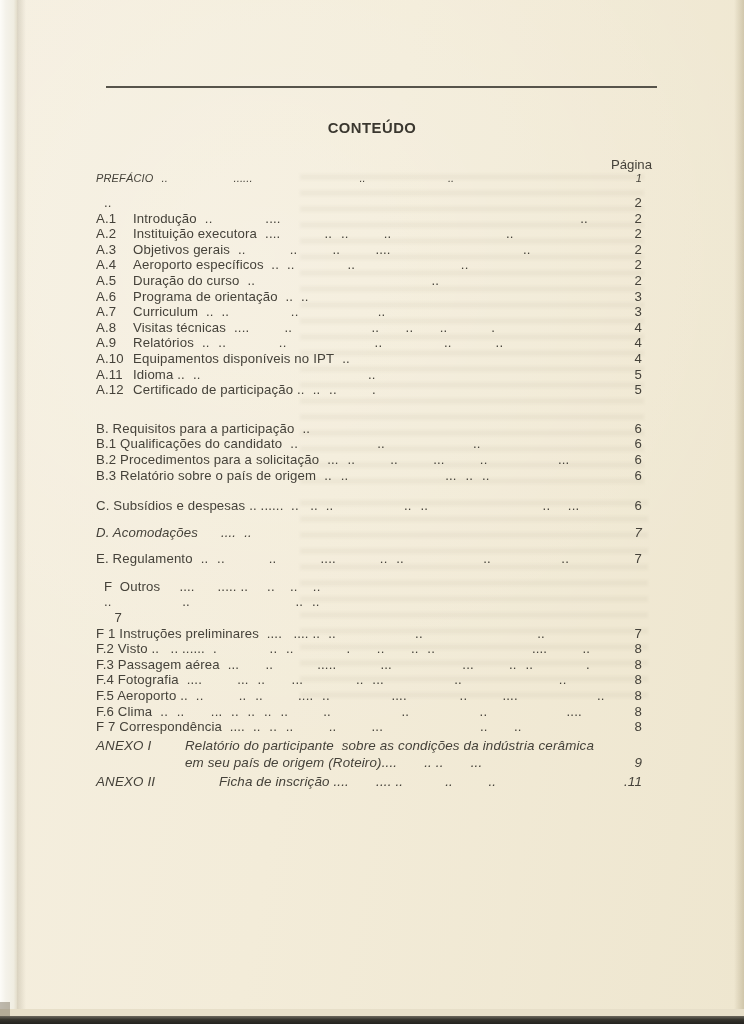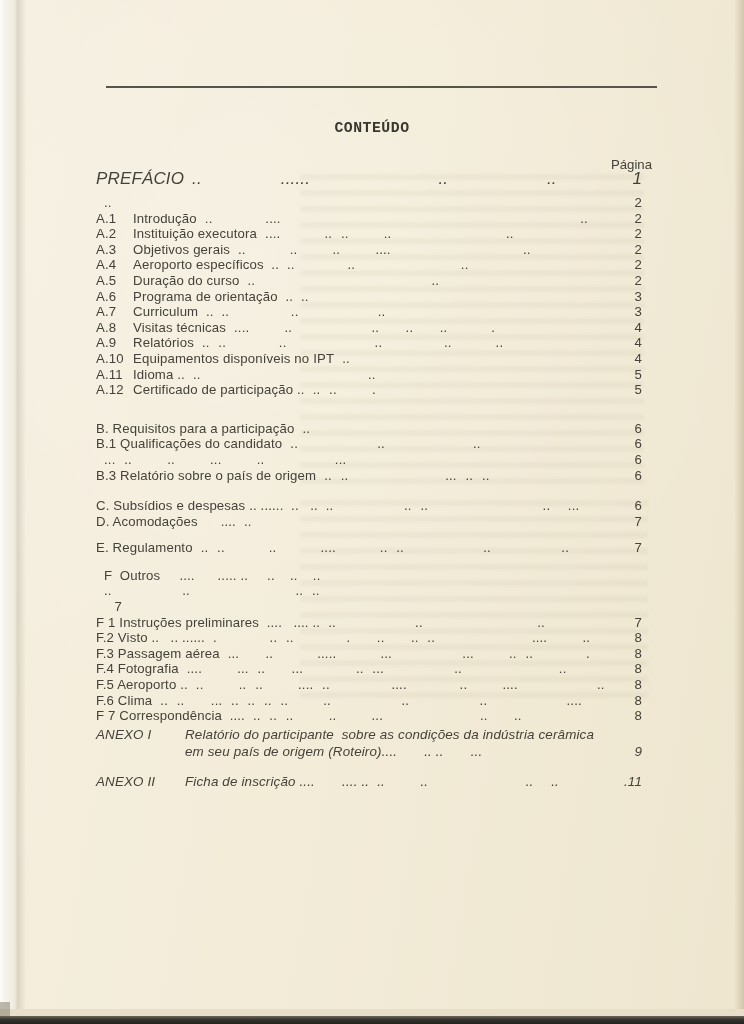--- a/index.html
+++ b/index.html
@@ -23,28 +23,28 @@
     background:linear-gradient(180deg,#6b675c 0%,#35332c 45%,#23221e 100%);}
   .corner-bl{position:absolute;left:0;bottom:8px;width:10px;height:14px;background:#8a8270;opacity:.55;}
   
   .bleed{position:absolute;filter:blur(1.5px);opacity:.55;
     background:repeating-linear-gradient(180deg,rgba(112,100,72,0.10) 0 6px,rgba(112,100,72,0) 6px 16px);}
   .b1{left:300px;right:100px;top:174px;height:310px;}
   .b2{left:300px;right:96px;top:500px;height:200px;}
   
   .rule{position:absolute;top:86px;left:106px;width:551px;height:2px;background:#57544b;}
   .title{position:absolute;top:120px;left:0;right:0;text-align:center;
-    font-family:Liberation Mono, monospace;font-weight:bold;
+    font-family:Liberation Sans, sans-serif;font-weight:bold;
     font-size:14.8px;letter-spacing:.5px;color:#3a372f;}
   .pagina{position:absolute;top:157px;right:92px;font-size:13.2px;}
   
   .toc{position:absolute;top:170px;left:96px;width:546px;}
   .row{display:flex;align-items:baseline;line-height:15.6px;font-size:13.2px;letter-spacing:.15px;}
   .row.it{font-style:italic;}
-  .row.prefacio{font-size:17px;line-height:17px;}
+  .row.prefacio{font-size:11px;line-height:17px;}
   .row.anexo{line-height:17px;font-size:13.4px;}
   .num{flex:none;width:37px;}
   .num.anexon{width:89px;}
   .lbl{flex:none;white-space:pre;}
   .dots{flex:1;white-space:pre;overflow:hidden;word-spacing:5px;margin:0 6px 0 8px;min-width:6px;}
   .page{flex:none;white-space:pre;text-align:right;min-width:18px;}
 </style>
 </head>
 <body>
 
@@ -145,34 +145,35 @@
         <span class="lbl">B. Requisitos para a participação</span>
         <span class="dots">..</span>
         <span class="page">6</span>
       </div>
       <div class="row">
         <span class="lbl">B.1 Qualificações do candidato</span>
         <span class="dots">..         ..          ..</span>
         <span class="page">6</span>
       </div>
       <div class="row">
+        <span class="lbl">B.2 Procedimentos para a solicitação</span>
         <span class="dots">... ..    ..    ...    ..        ...</span>
         <span class="page">6</span>
       </div>
       <div class="row">
         <span class="lbl">B.3 Relatório sobre o país de origem</span>
         <span class="dots">.. ..           ... .. ..</span>
         <span class="page">6</span>
       </div>
       <div class="row" style="margin-top: 15px;">
         <span class="lbl">C. Subsídios e despesas .. ......  ..   ..</span>
         <span class="dots">..        .. ..             ..  ...       .</span>
         <span class="page">6</span>
       </div>
-      <div class="row" style="margin-top: 0;">
+      <div class="row" style="margin-top: 11px; font-style: italic;">
         <span class="lbl">D. Acomodações      ....</span>
         <span class="dots">..</span>
         <span class="page">7</span>
       </div>
       <div class="row" style="margin-top: 11px;">
         <span class="lbl">E. Regulamento</span>
         <span class="dots">.. ..     ..     ....     .. ..         ..        ..      ..</span>
         <span class="page">7</span>
       </div>
       <div class="row" style="margin-top: 12px; flex-direction: column;">
@@ -219,21 +220,21 @@
         <span class="num anexon">ANEXO I</span>
         <span class="lbl">Relatório do participante  sobre as condições da indústria cerâmica</span>
         <span class="dots"></span>
       </div>
       <div class="row it anexo">
         <span class="num anexon"></span>
         <span class="lbl">em seu país de origem (Roteiro)....       .. ..       ...</span>
         <span class="dots"></span>
         <span class="page">9</span>
       </div>
-      <div class="row it anexo" style="margin-top: 13px;">
+      <div class="row it anexo" style="margin-top: 2px; gap: 34px;">
         <span class="num anexon">ANEXO II</span>
         <span class="lbl">Ficha de inscrição ....       .... ..</span>
         <span class="dots">..    ..           ..  ..</span>
         <span class="page">.11</span>
       </div>
     </div>
 
   <div class="edge-bottom-light"></div>
   <div class="edge-bottom-dark"></div>
   <div class="corner-bl"></div>

